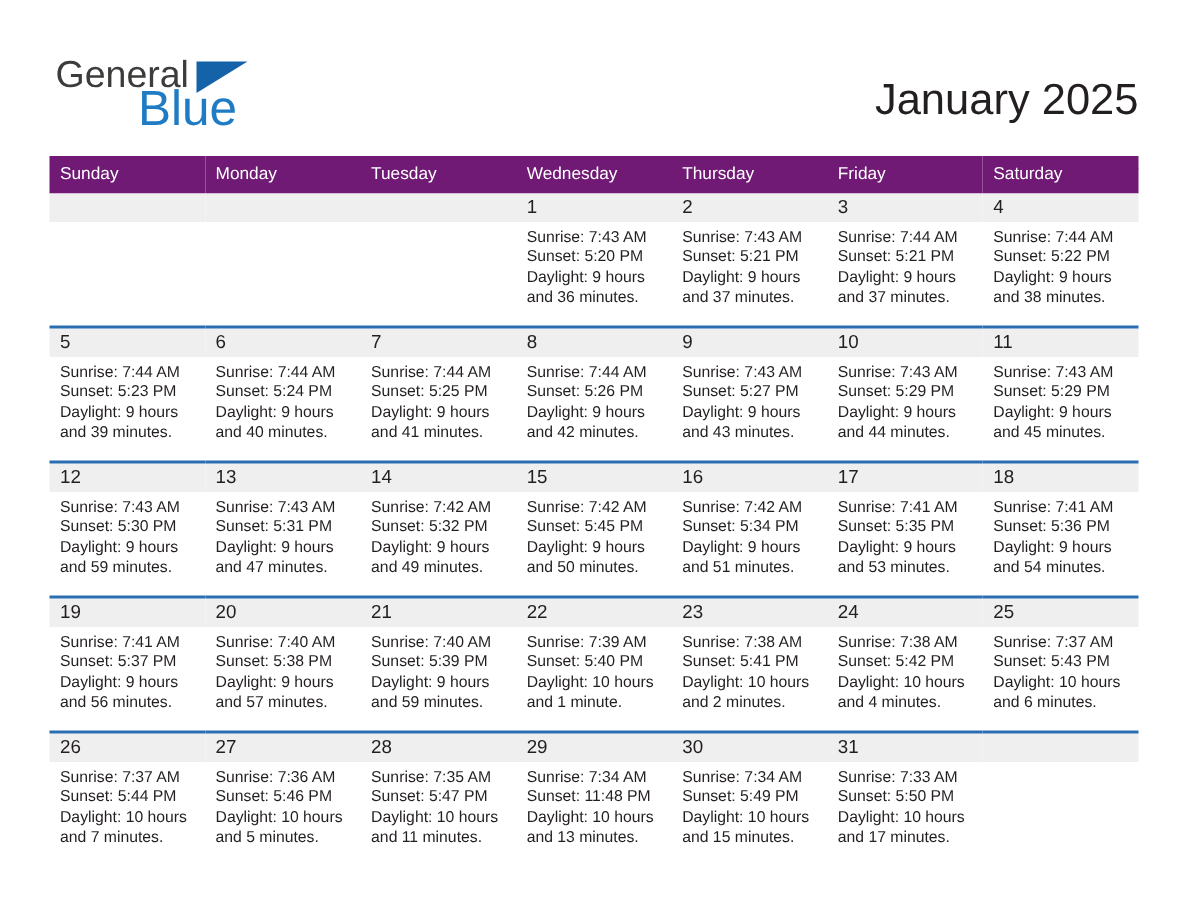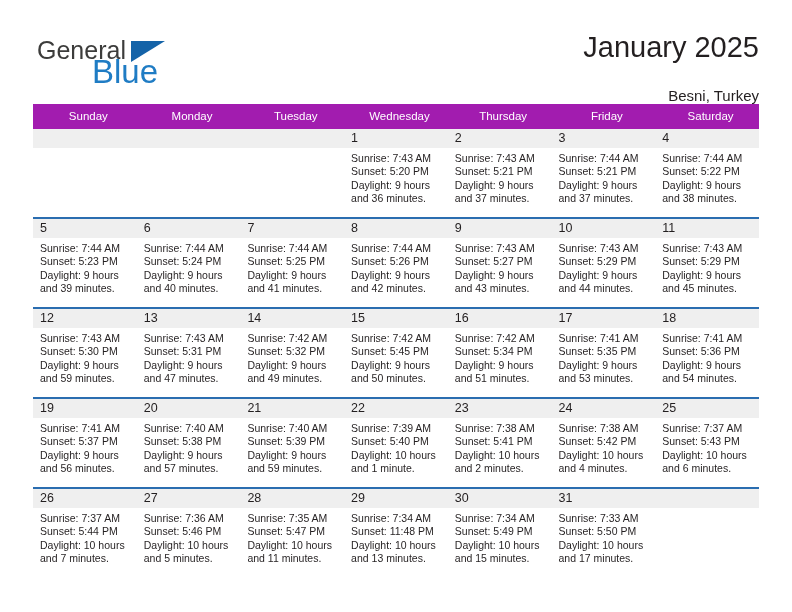--- a/index.html
+++ b/index.html
@@ -67,20 +67,21 @@
     position: absolute;
     right: 0;
     top: 0;
     text-align: right;
   }
   .cal-title {
     font-size: 29px;
     color: #231f20;
     line-height: 34px;
     white-space: nowrap;
+    margin-top: 20px;
   }
   .cal-subtitle {
     font-size: 15px;
     color: #231f20;
     line-height: 20px;
     margin-top: 22px;
     white-space: nowrap;
   }
 
   
@@ -91,25 +92,25 @@
     width: 726px;
   }
   table.cal {
     border-collapse: collapse;
     table-layout: fixed;
     width: 726px;
   }
   table.cal col { width: 103.71px; }
 
   thead th {
-    background: #a21caf;
+    background: #701a75;
     color: #ffffff;
     font-size: 11.5px;
     font-weight: normal;
-    text-align: center;
+    text-align: left;
     padding: 6px 0 6px 7px;
     height: 10px;
     line-height: 13px;
     border: none;
   }
 
   tr.week-row > td {
     vertical-align: top;
     padding: 0;
     border: none;

